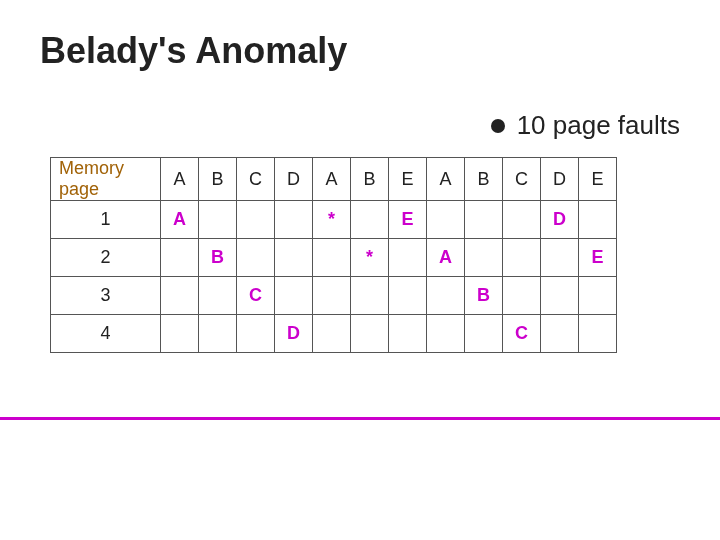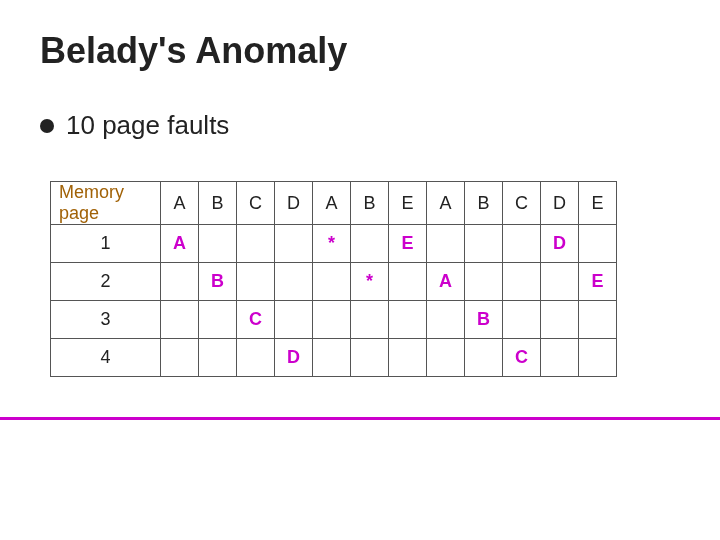--- a/index.html
+++ b/index.html
@@ -28,21 +28,22 @@
       font-size: 36px;
       font-weight: bold;
       color: #222222;
       margin-bottom: 30px;
       padding-bottom: 8px;
     }
 
     .bullet-row {
       display: flex;
       align-items: center;
-      margin-bottom: 40px;
+      margin-bottom: 16px;
+      justify-content: flex-end;
     }
 
     .bullet {
       width: 14px;
       height: 14px;
       background: #222222;
       border-radius: 50%;
       margin-right: 12px;
       flex-shrink: 0;
     }

